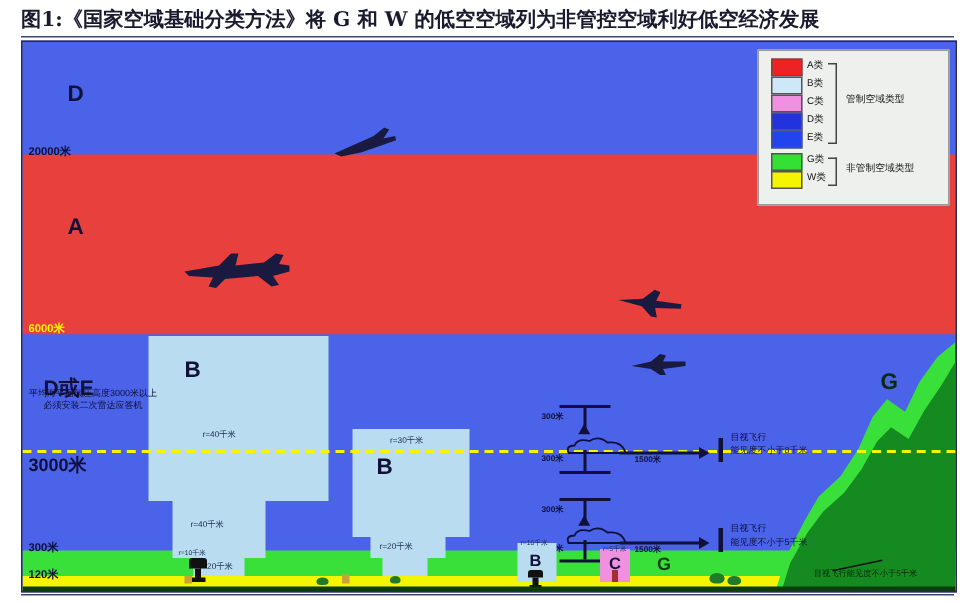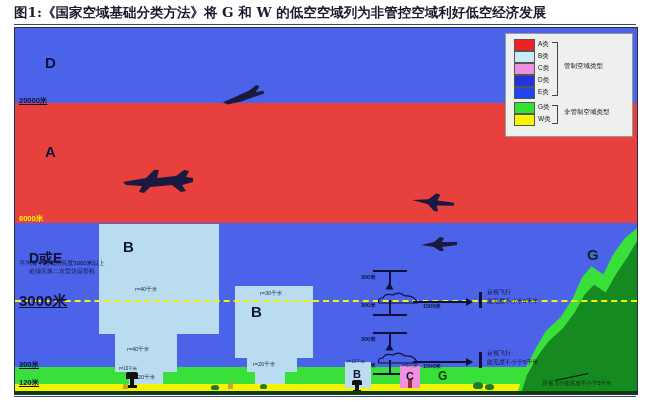--- a/index.html
+++ b/index.html
@@ -43,25 +43,24 @@
   #letter-de{left:14px;top:222px;font-size:14px;}
   #letter-b1{left:108px;top:210px;font-size:15px;}
   #letter-b2{left:236px;top:275px;font-size:15px;}
   #letter-g-mtn{left:572px;top:218px;font-size:15px;color:#0d2a0d;}
   #letter-g-bot{left:423px;top:341px;font-size:12px;color:#0b3d0b;}
 
   
   .alt-label{
     position:absolute;font-size:7.5px;font-weight:bold;color:#10103a;
     font-family:"Liberation Sans",sans-serif;white-space:nowrap;
-    text-decoration:underline;
   }
   #alt-20000{left:4px;top:68px;}
   #alt-6000{left:4px;top:186px;color:#f5f500;text-decoration:none;}
-  #alt-3000{left:4px;top:264px;font-size:15px;}
+  #alt-3000{left:4px;top:274px;font-size:12px;}
   #alt-300{left:4px;top:332px;}
   #alt-120{left:4px;top:350px;}
 
   
   #line-3000{
     position:absolute;left:0;top:272px;width:100%;height:0;
     border-top:2px dashed #f5f500;
   }
   
   #note-3000{

